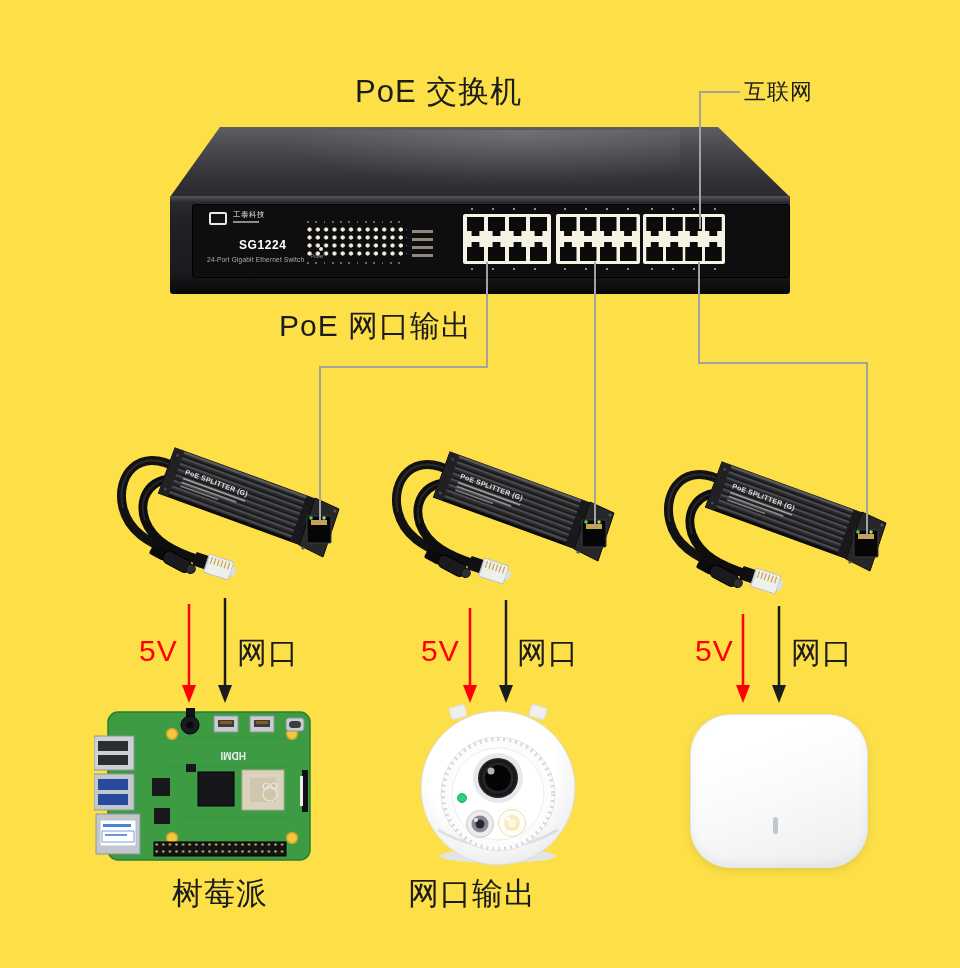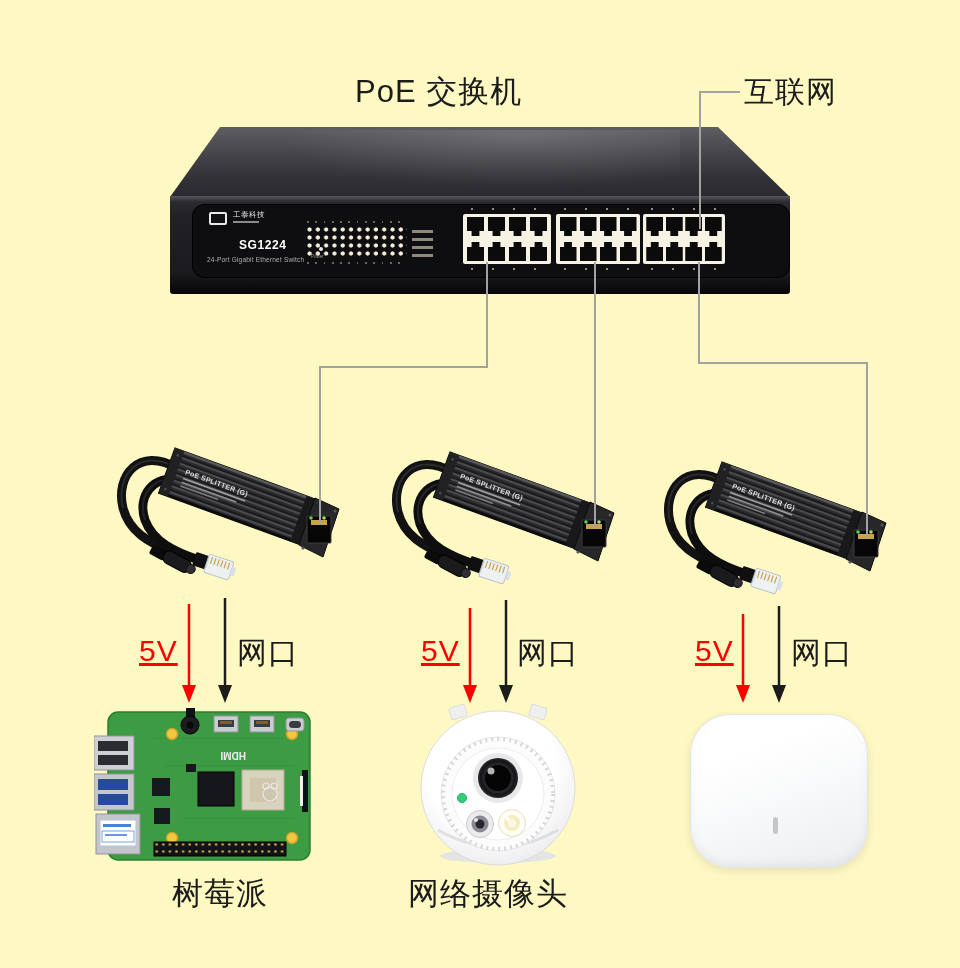--- a/index.html
+++ b/index.html
@@ -1,35 +1,35 @@
 <!DOCTYPE html>
 <html><head>
 <meta charset="utf-8">
 <style>
   html,body{margin:0;padding:0;background:#fff;}
-  .canvas{position:relative;width:960px;height:968px;background:#fef9c3;overflow:hidden;
+  .canvas{position:relative;width:960px;height:968px;background:#fde047;overflow:hidden;
           font-family:"Liberation Sans","DejaVu Sans",sans-serif;color:#1c1c1c;}
   .abs{position:absolute;}
   .big-label{font-size:31px;line-height:36px;letter-spacing:1px;white-space:nowrap;}
   .mid-label{font-size:30px;line-height:36px;letter-spacing:1px;white-space:nowrap;}
-  .red{color:#ff0000;text-decoration:underline;}
+  .red{color:#ff0000;}
 
   
   .sw{left:160px;top:120px;width:640px;height:175px;}
   .sw-top{position:absolute;left:0;top:0;width:640px;height:78px;
           clip-path:polygon(60px 7px,558px 7px,630px 77px,10px 77px);
           background:linear-gradient(180deg,#636368 0%,#47474c 40%,#323236 75%,#2a2a2e 100%);}
   .sw-top-sheen{position:absolute;left:120px;top:10px;width:400px;height:60px;
           background:radial-gradient(ellipse at 60% 10%,rgba(255,255,255,.14),rgba(255,255,255,0) 70%);
           clip-path:polygon(0 0,100% 0,100% 100%,0 100%);}
   .sw-front{position:absolute;left:10px;top:76px;width:620px;height:98px;
           background:linear-gradient(180deg,#57575b 0%,#2b2b2f 6%,#222226 22%,#1b1b1f 78%,#0c0c0e 94%,#070708 100%);
           border-radius:0 0 3px 3px;}
   .sw-panel{position:absolute;left:22px;top:8px;width:596px;height:72px;background:#0e0e10;
-          border:1px solid #000;border-radius:12px;}
+          border:1px solid #000;border-radius:3px;}
   .sw-logo{position:absolute;left:16px;top:7px;width:14px;height:9px;background:#101012;
           border:2px solid #e9e9e9;border-radius:2px;}
   .sw-brand{position:absolute;left:40px;top:5px;font-size:7.5px;line-height:10px;color:#e8e8e8;letter-spacing:.5px;}
   .sw-brand-sub{position:absolute;left:40px;top:16px;width:26px;height:2px;background:#8a8a8a;}
   .sw-model{position:absolute;left:14px;top:33px;font-size:12px;font-weight:bold;color:#ffffff;letter-spacing:.6px;margin-left:32px;}
   .sw-sub{position:absolute;left:14px;top:51px;font-size:6.5px;color:#b0b0b0;letter-spacing:.2px;}
   .sw-power-dot{position:absolute;left:126px;top:42px;width:4px;height:4px;border-radius:50%;background:#eceadf;}
   .sw-power-lab{position:absolute;left:118px;top:49px;font-size:4.5px;color:#9a9a90;}
   .led-grid{position:absolute;left:114px;top:22px;width:100px;height:32px;
           background-image:radial-gradient(circle at 2.5px 2.5px,#f4eeda 1.8px,rgba(0,0,0,0) 2.4px);
@@ -56,21 +56,21 @@
 
   svg{display:block;}
   .overlay{left:0;top:0;pointer-events:none;}
 </style>
 </head>
 <body>
 
 <div class="canvas">
 
   <div class="abs big-label" style="left:355px;top:74px;">PoE 交换机</div>
-  <div class="abs big-label" style="left:744px;top:74px;font-size:30px;">互联网</div>
+  <div class="abs big-label" style="left:744px;top:74px;font-size:22px;">互联网</div>
 
   <div class="abs sw">
     <div class="sw-top"></div>
     <div class="sw-top-sheen"></div>
     <div class="sw-front">
       <div class="sw-panel">
         <div class="sw-logo"></div>
         <div class="sw-brand">工泰科技</div>
         <div class="sw-brand-sub"></div>
         <div class="sw-model">SG1224</div>
@@ -124,20 +124,21 @@
             <span class="rj45"></span>
               <span class="rj45"></span>
               <span class="rj45"></span>
               <span class="rj45"></span>
           </div>
         </div>
       </div>
     </div>
   </div>
 
+  <div class="abs mid-label" style="left:279px;top:308px;">PoE 网口输出</div>
 
   <svg class="abs overlay" width="960" height="968" viewBox="0 0 960 968">
     <defs>
       <pattern id="fins" width="8" height="6" patternUnits="userSpaceOnUse">
         <rect width="8" height="6" fill="#2b2b2e"></rect>
         <rect width="8" height="2" fill="#4a4a4f"></rect>
         <rect y="4.3" width="8" height="1.4" fill="#121214"></rect>
       </pattern>
       <g id="splitter-proto">
 
@@ -331,15 +332,15 @@
       <circle cx="112" cy="121" r="4" fill="#fdf8e0"></circle>
       <circle cx="108" cy="117" r="2" fill="#ffffff"></circle>
     </g>
   </svg>
 
   <div class="abs ap">
     <div class="ap-led"></div>
   </div>
 
   <div class="abs big-label" style="left:172px;top:876px;">树莓派</div>
-  <div class="abs big-label" style="left:408px;top:876px;">网络摄像头</div>
+  <div class="abs big-label" style="left:408px;top:876px;">网口输出</div>
 
 </div>
 
 </body></html>

